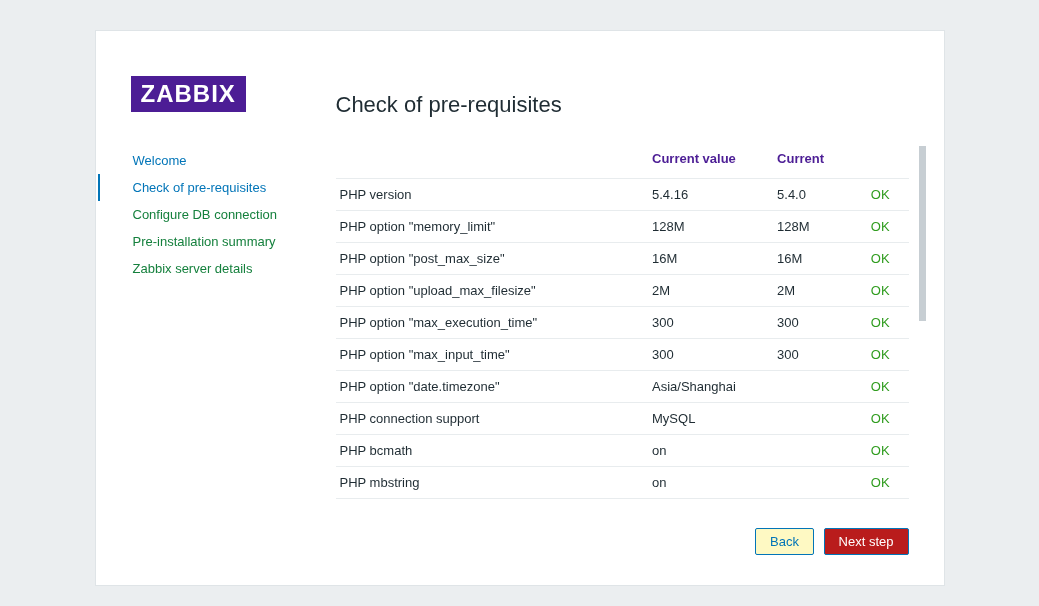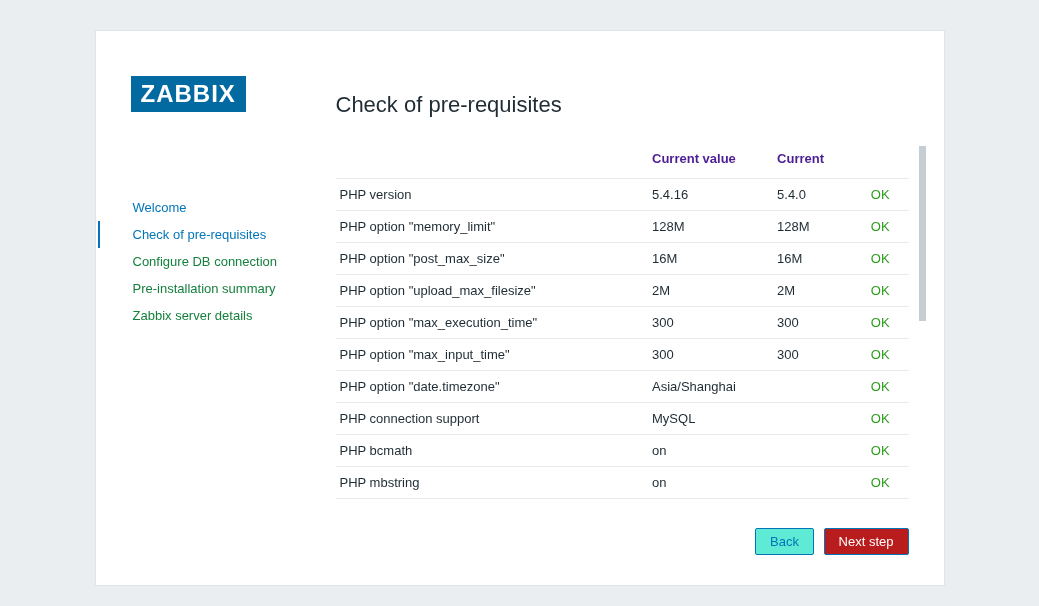--- a/index.html
+++ b/index.html
@@ -13,36 +13,35 @@
     .panel {
       width: 850px;
       margin: 0 auto;
       background: #fff;
       border: 1px solid #dfe4e7;
       padding: 45px 0 30px 0;
       position: relative;
     }
     .logo {
       display: inline-block;
-      background: #0369a1;
+      background: #4c1d95;
       color: #fff;
       font-weight: bold;
       font-size: 24px;
       letter-spacing: 1px;
       padding: 4px 10px;
       margin: 0 0 35px 35px;
       font-family: Arial, sans-serif;
     }
     .content {
       display: flex;
     }
     .sidebar {
       width: 215px;
       flex-shrink: 0;
-      margin-top: 47px;
     }
     .sidebar-list {
       list-style: none;
       border-left: 2px solid transparent;
     }
     .sidebar-item {
       padding: 6px 0 6px 33px;
       color: #15803d;
       cursor: pointer;
       border-left: 2px solid transparent;
@@ -98,21 +97,21 @@
     }
     .btn {
       display: inline-block;
       font-size: 13px;
       padding: 5px 14px;
       border-radius: 2px;
       cursor: pointer;
       margin-left: 6px;
     }
     .btn-secondary {
-      background: #5eead4;
+      background: #fef9c3;
       color: #0275b8;
       border: 1px solid #0275b8;
     }
     .btn-primary {
       background: #b91c1c;
       color: #fff;
       border: 1px solid #0275b8;
     }
     .footer {
       text-align: center;

